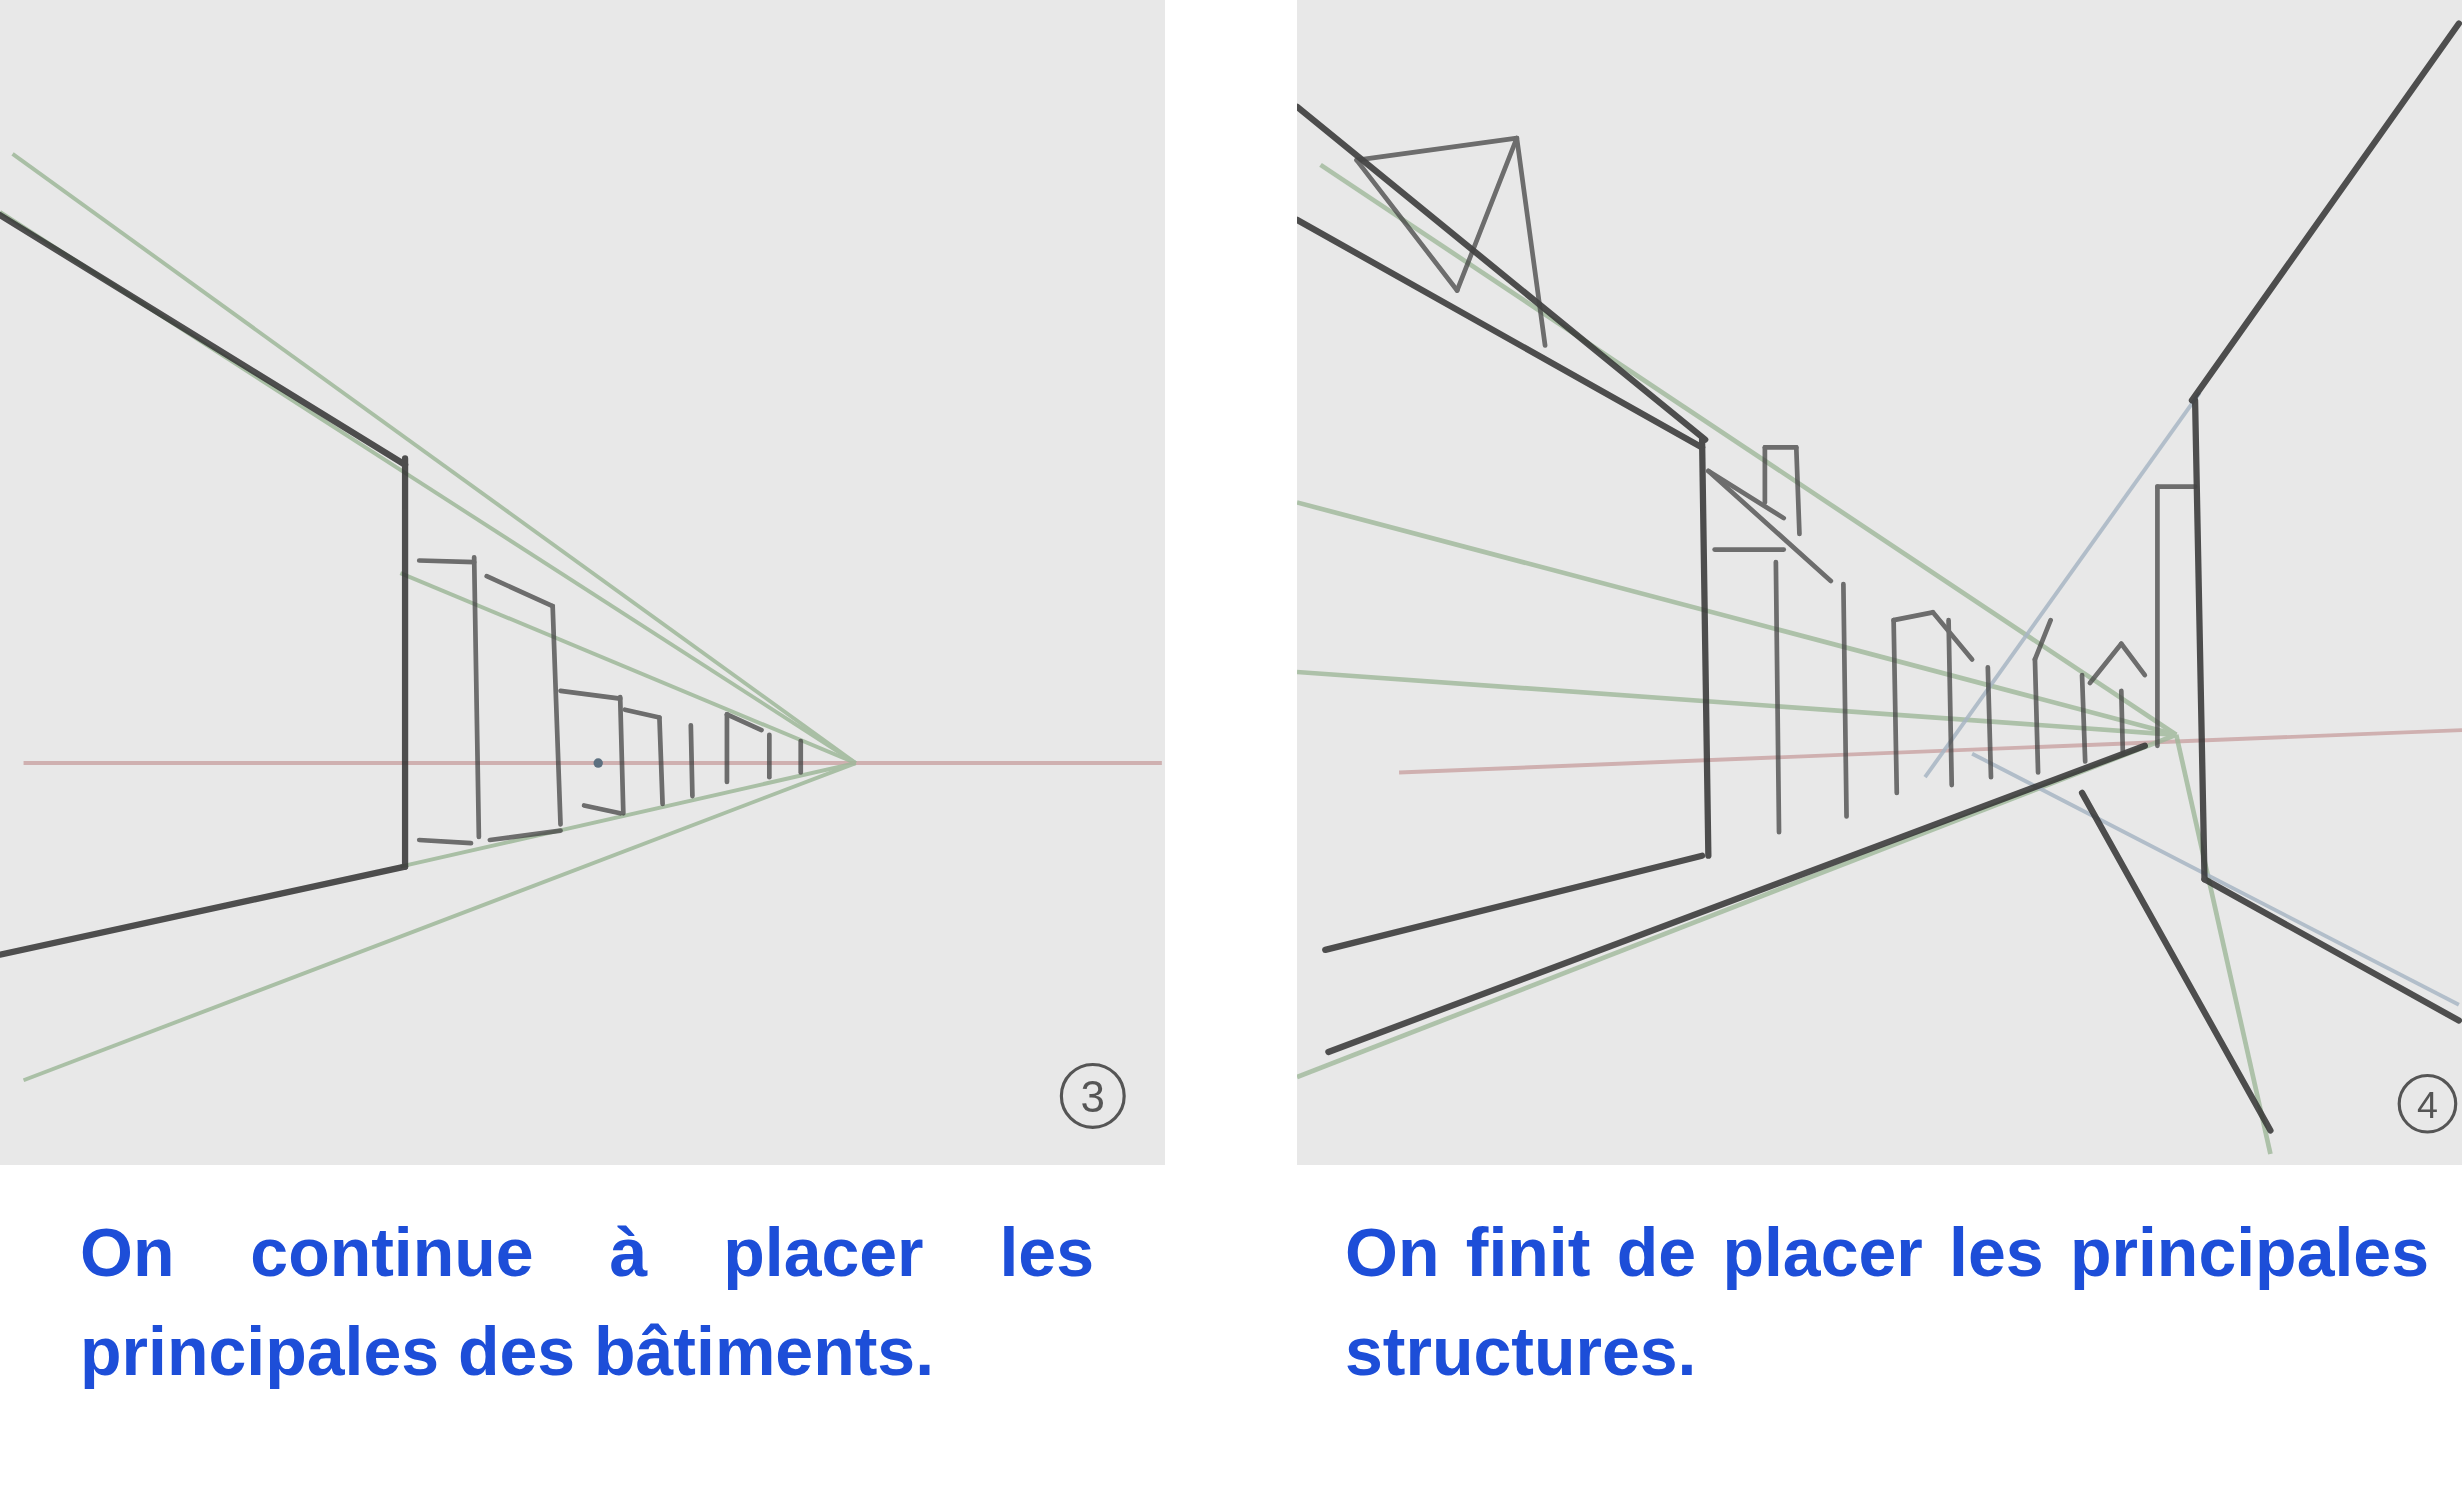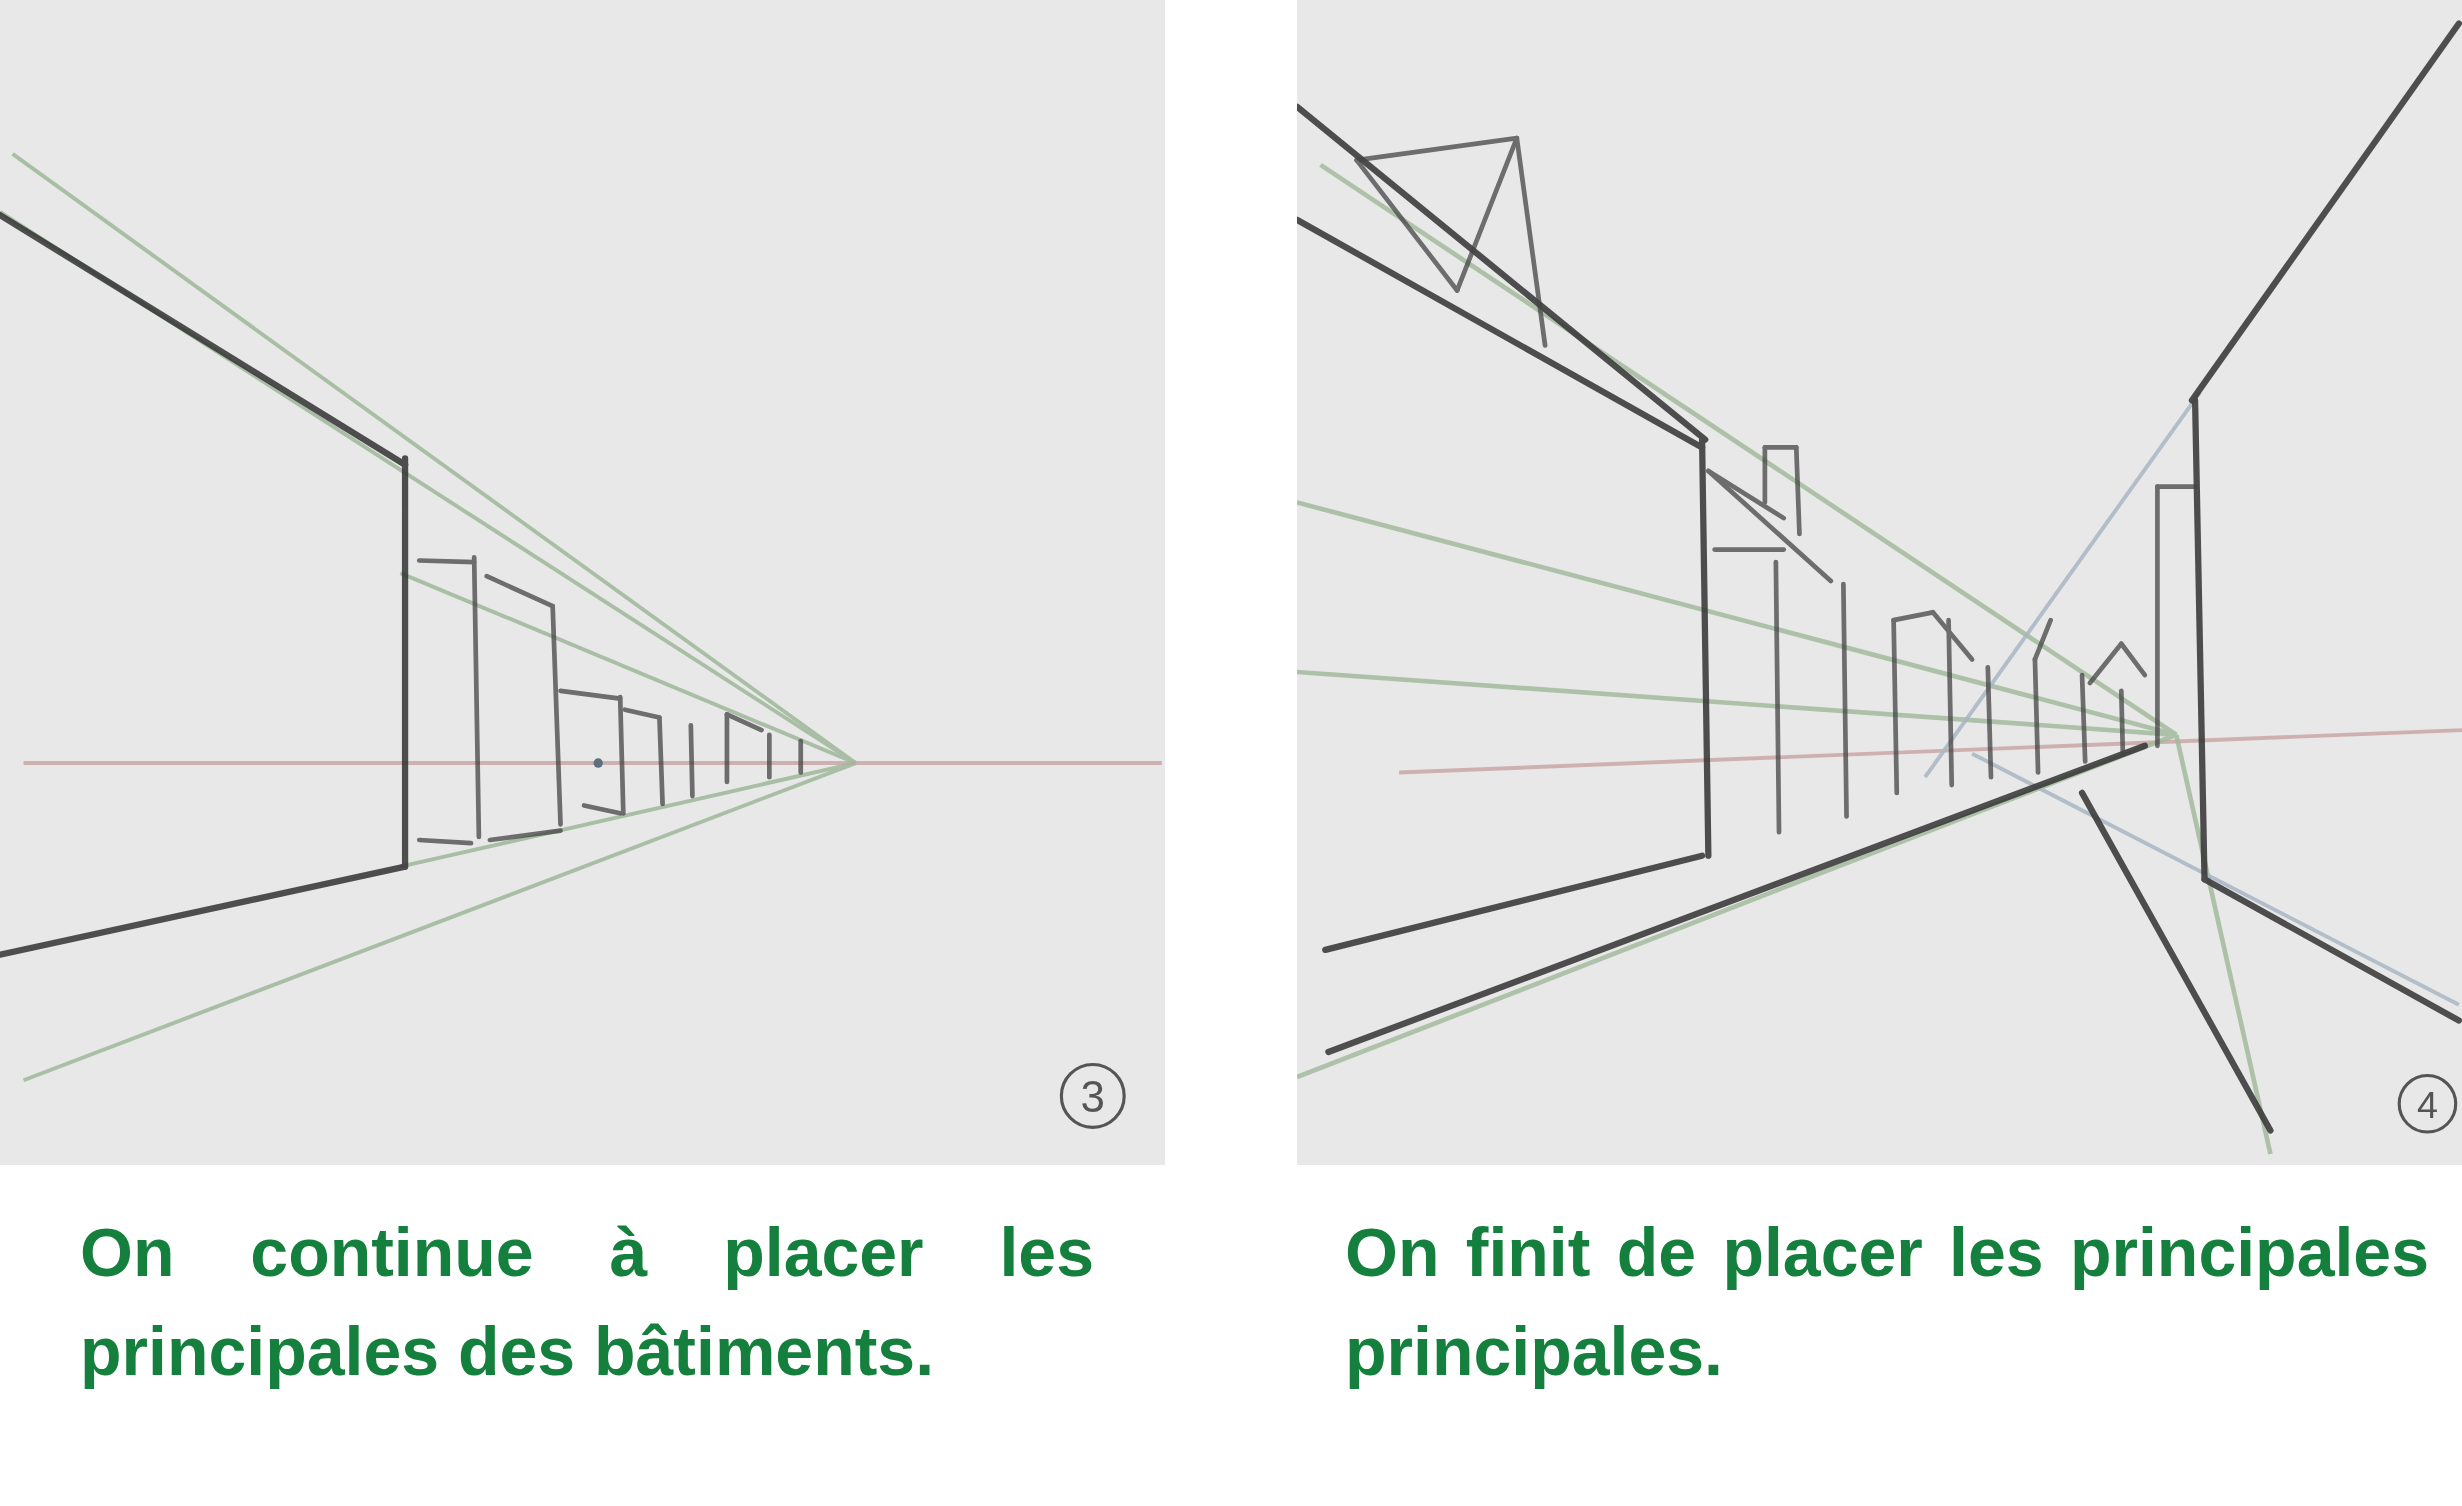--- a/index.html
+++ b/index.html
@@ -1,21 +1,21 @@
 <!DOCTYPE html>
 <html style="font-size:8px"><head>
 <meta charset="utf-8">
 <style>
   html, body { margin: 0; padding: 0; background: #ffffff; }
   body { width: 2462px; height: 1507px; position: relative; overflow: hidden; font-family: "Liberation Sans", sans-serif; }
   .panel { position: absolute; top: 0; width: 1165px; height: 1165px; background: #e8e8e8; }
   .panel svg { position: absolute; left: 0; top: 0; width: 100%; height: 100%; }
   #panel-left { left: 0; }
   #panel-right { left: 1297px; }
-  .caption { position: absolute; color: #15803d; font-size: 68px; line-height: 99px; font-weight: bold; }
+  .caption { position: absolute; color: #1d4ed8; font-size: 68px; line-height: 99px; font-weight: bold; }
   #caption-left { left: 80px; top: 1203px; width: 1014px; text-align: justify; text-align-last: left; }
   #caption-left .l1 { display: block; text-align: justify; text-align-last: justify; }
   #caption-right { left: 1345px; top: 1203px; width: 1084px; }
   #caption-right .l1 { display: block; text-align: justify; text-align-last: justify; }
   .line { display: block; white-space: nowrap; }
 </style>
 </head>
 <body>
 
 <div class="panel" id="panel-left">
@@ -123,15 +123,15 @@
   </svg>
 </div>
 
 <div class="caption" id="caption-left">
   <span class="line l1">On continue à placer les</span>
   <span class="line">principales des bâtiments.</span>
 </div>
 
 <div class="caption" id="caption-right">
   <span class="line l1">On finit de placer les principales</span>
-  <span class="line">principales.</span>
+  <span class="line">structures.</span>
 </div>
 
 
 </body></html>

